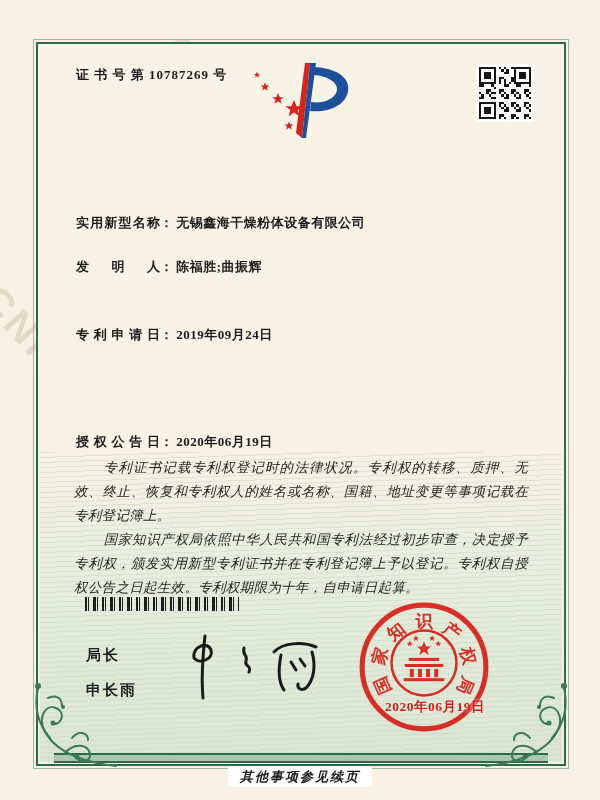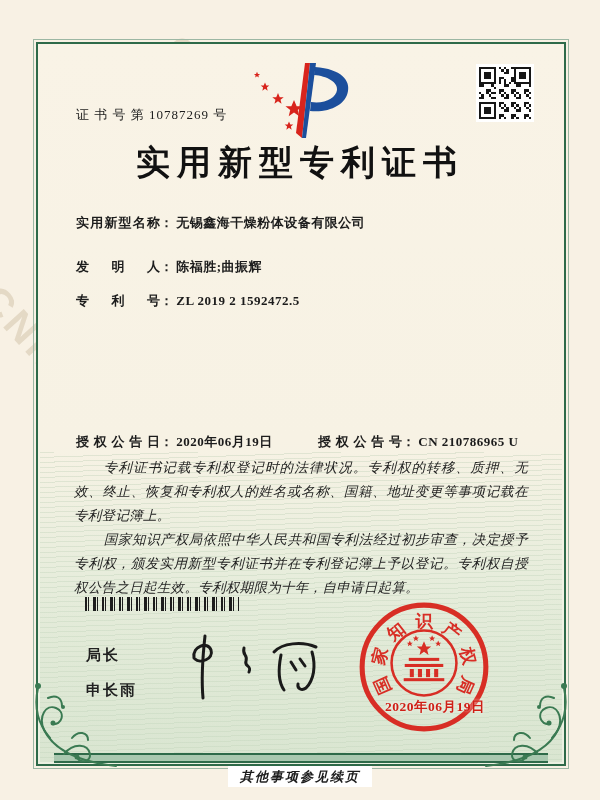--- a/index.html
+++ b/index.html
@@ -34,21 +34,21 @@
   .corner-flourish.right{right:-10px;transform:scaleX(-1);}
 
   
   .watermark{
     position:absolute;font-family:"Liberation Sans","DejaVu Sans",sans-serif;
     font-size:40px;font-weight:bold;letter-spacing:4px;
     color:rgba(176,153,118,0.28);transform:rotate(48deg);white-space:nowrap;pointer-events:none;
   }
 
   
-  .cert-no{position:absolute;left:76px;top:66px;font-size:13px;font-weight:400;letter-spacing:1px;margin-top:40px;}
+  .cert-no{position:absolute;left:76px;top:66px;font-size:13px;font-weight:700;letter-spacing:1px;}
   .logo{position:absolute;left:252px;top:58px;width:102px;height:86px;}
   .qr{position:absolute;left:476px;top:64px;width:58px;height:58px;background:#fff;padding:3px;box-sizing:border-box;}
   .qr .grid{position:relative;width:52px;height:52px;}
   .qr b{position:absolute;background:#161616;}
   .title{
     position:absolute;left:0;right:0;top:140px;text-align:center;
     font-size:34px;font-weight:bold;letter-spacing:7px;color:#111;
   }
 
   
@@ -344,41 +344,36 @@
         <b style="left:14.86px;top:49.52px;width:2.48px;height:2.48px"></b>
         <b style="left:19.81px;top:49.52px;width:2.48px;height:2.48px"></b>
         <b style="left:24.76px;top:49.52px;width:2.48px;height:2.48px"></b>
         <b style="left:32.19px;top:49.52px;width:2.48px;height:2.48px"></b>
         <b style="left:37.14px;top:49.52px;width:2.48px;height:2.48px"></b>
         <b style="left:44.57px;top:49.52px;width:2.48px;height:2.48px"></b>
         <b style="left:49.52px;top:49.52px;width:2.48px;height:2.48px"></b>
       </div>
     </div>
 
-  <div class="title">实用新型专利证书</div>
 
   <div class="field" style="top:214px;">
     <span class="flabel">实用新型名称</span><span class="fcolon">：</span>
     <span class="fvalue">无锡鑫海干燥粉体设备有限公司</span>
   </div>
   <div class="field" style="top:258px;">
     <span class="flabel">发明人</span><span class="fcolon">：</span>
     <span class="fvalue">陈福胜;曲振辉</span>
   </div>
-  <div class="field" style="top:292px;">
-    <span class="flabel">专利号</span><span class="fcolon">：</span>
-    <span class="fvalue">ZL 2019 2 1592472.5</span>
+  <div class="field" style="top:326px;">
+    <span class="flabel">专利申请日</span><span class="fcolon">：</span>
+    <span class="fvalue">2019年09月24日</span>
   </div>
   <div class="field" style="top:433px;">
     <span class="flabel">授权公告日</span><span class="fcolon">：</span>
     <span class="fvalue">2020年06月19日</span>
-  </div>
-  <div class="field grant2" style="top:433px;">
-    <span class="flabel">授权公告号</span><span class="fcolon">：</span>
-    <span class="fvalue">CN 210786965 U</span>
   </div>
 
   <div class="body-text">
     <p>专利证书记载专利权登记时的法律状况。专利权的转移、质押、无效、终止、恢复和专利权人的姓名或名称、国籍、地址变更等事项记载在专利登记簿上。</p>
     <p>国家知识产权局依照中华人民共和国专利法经过初步审查，决定授予专利权，颁发实用新型专利证书并在专利登记簿上予以登记。专利权自授权公告之日起生效。专利权期限为十年，自申请日起算。</p>
   </div>
 
   <div class="barcode"></div>
 
   <div class="commissioner">局长</div>

